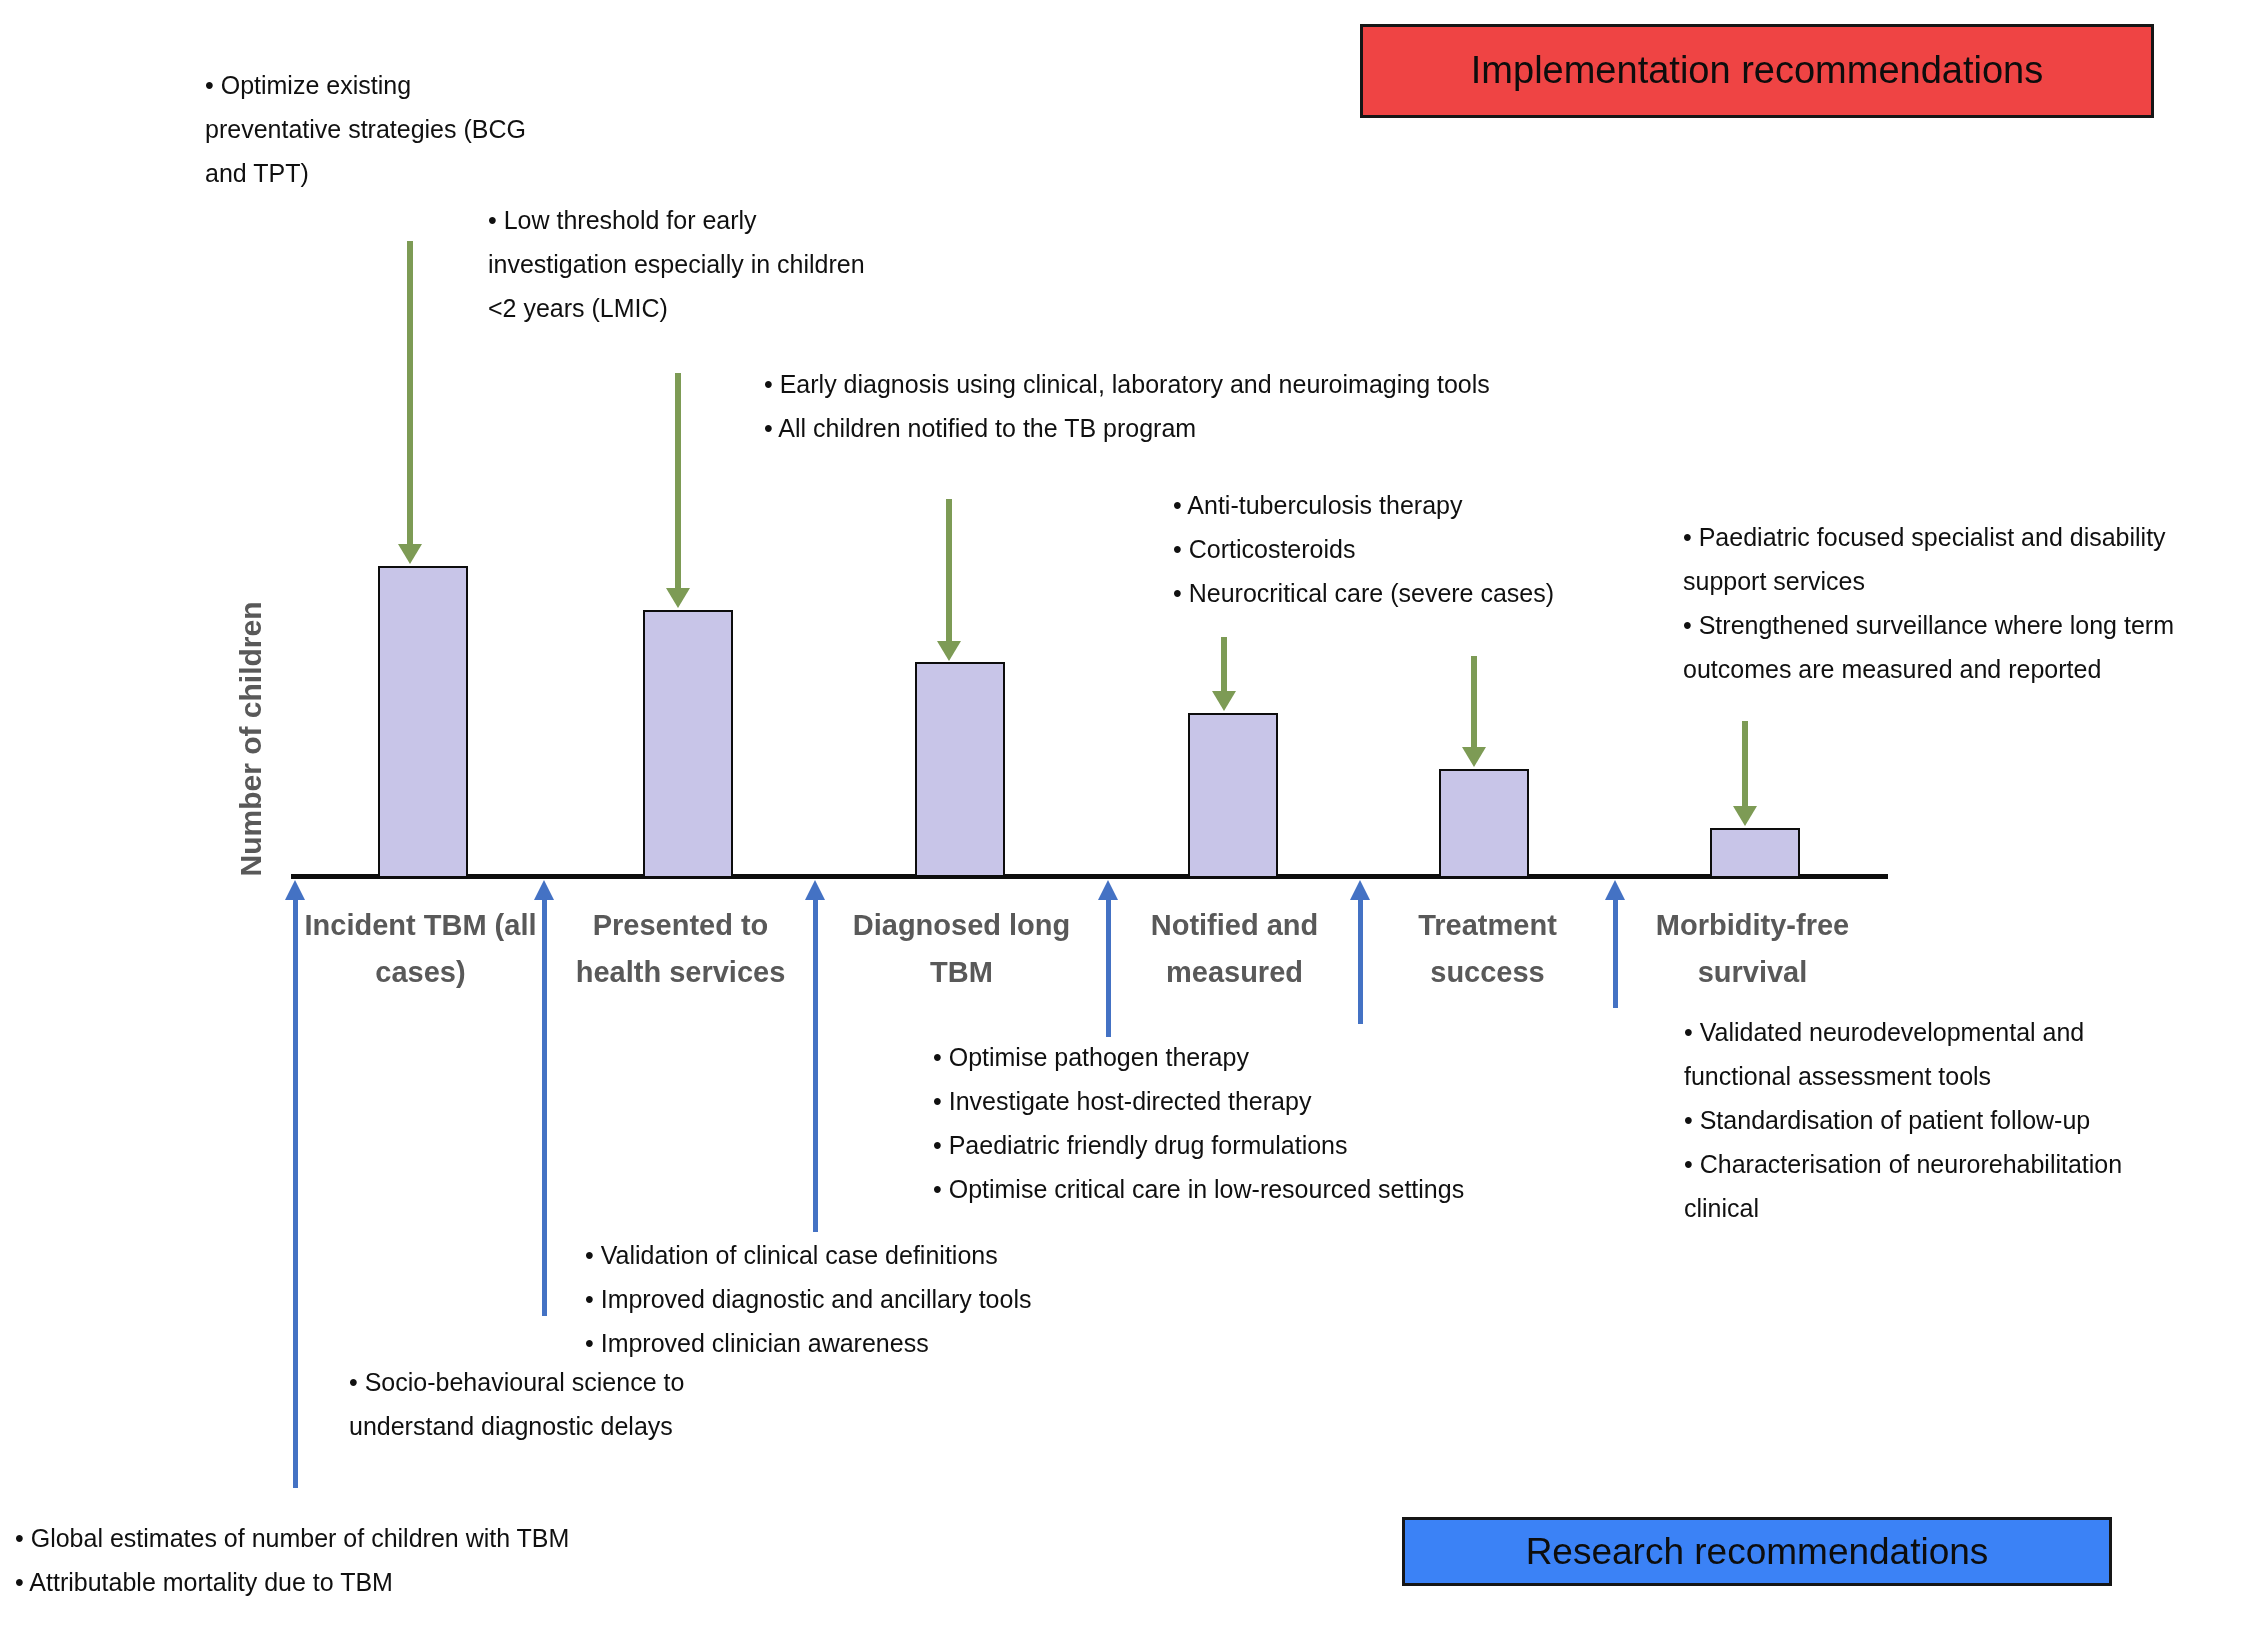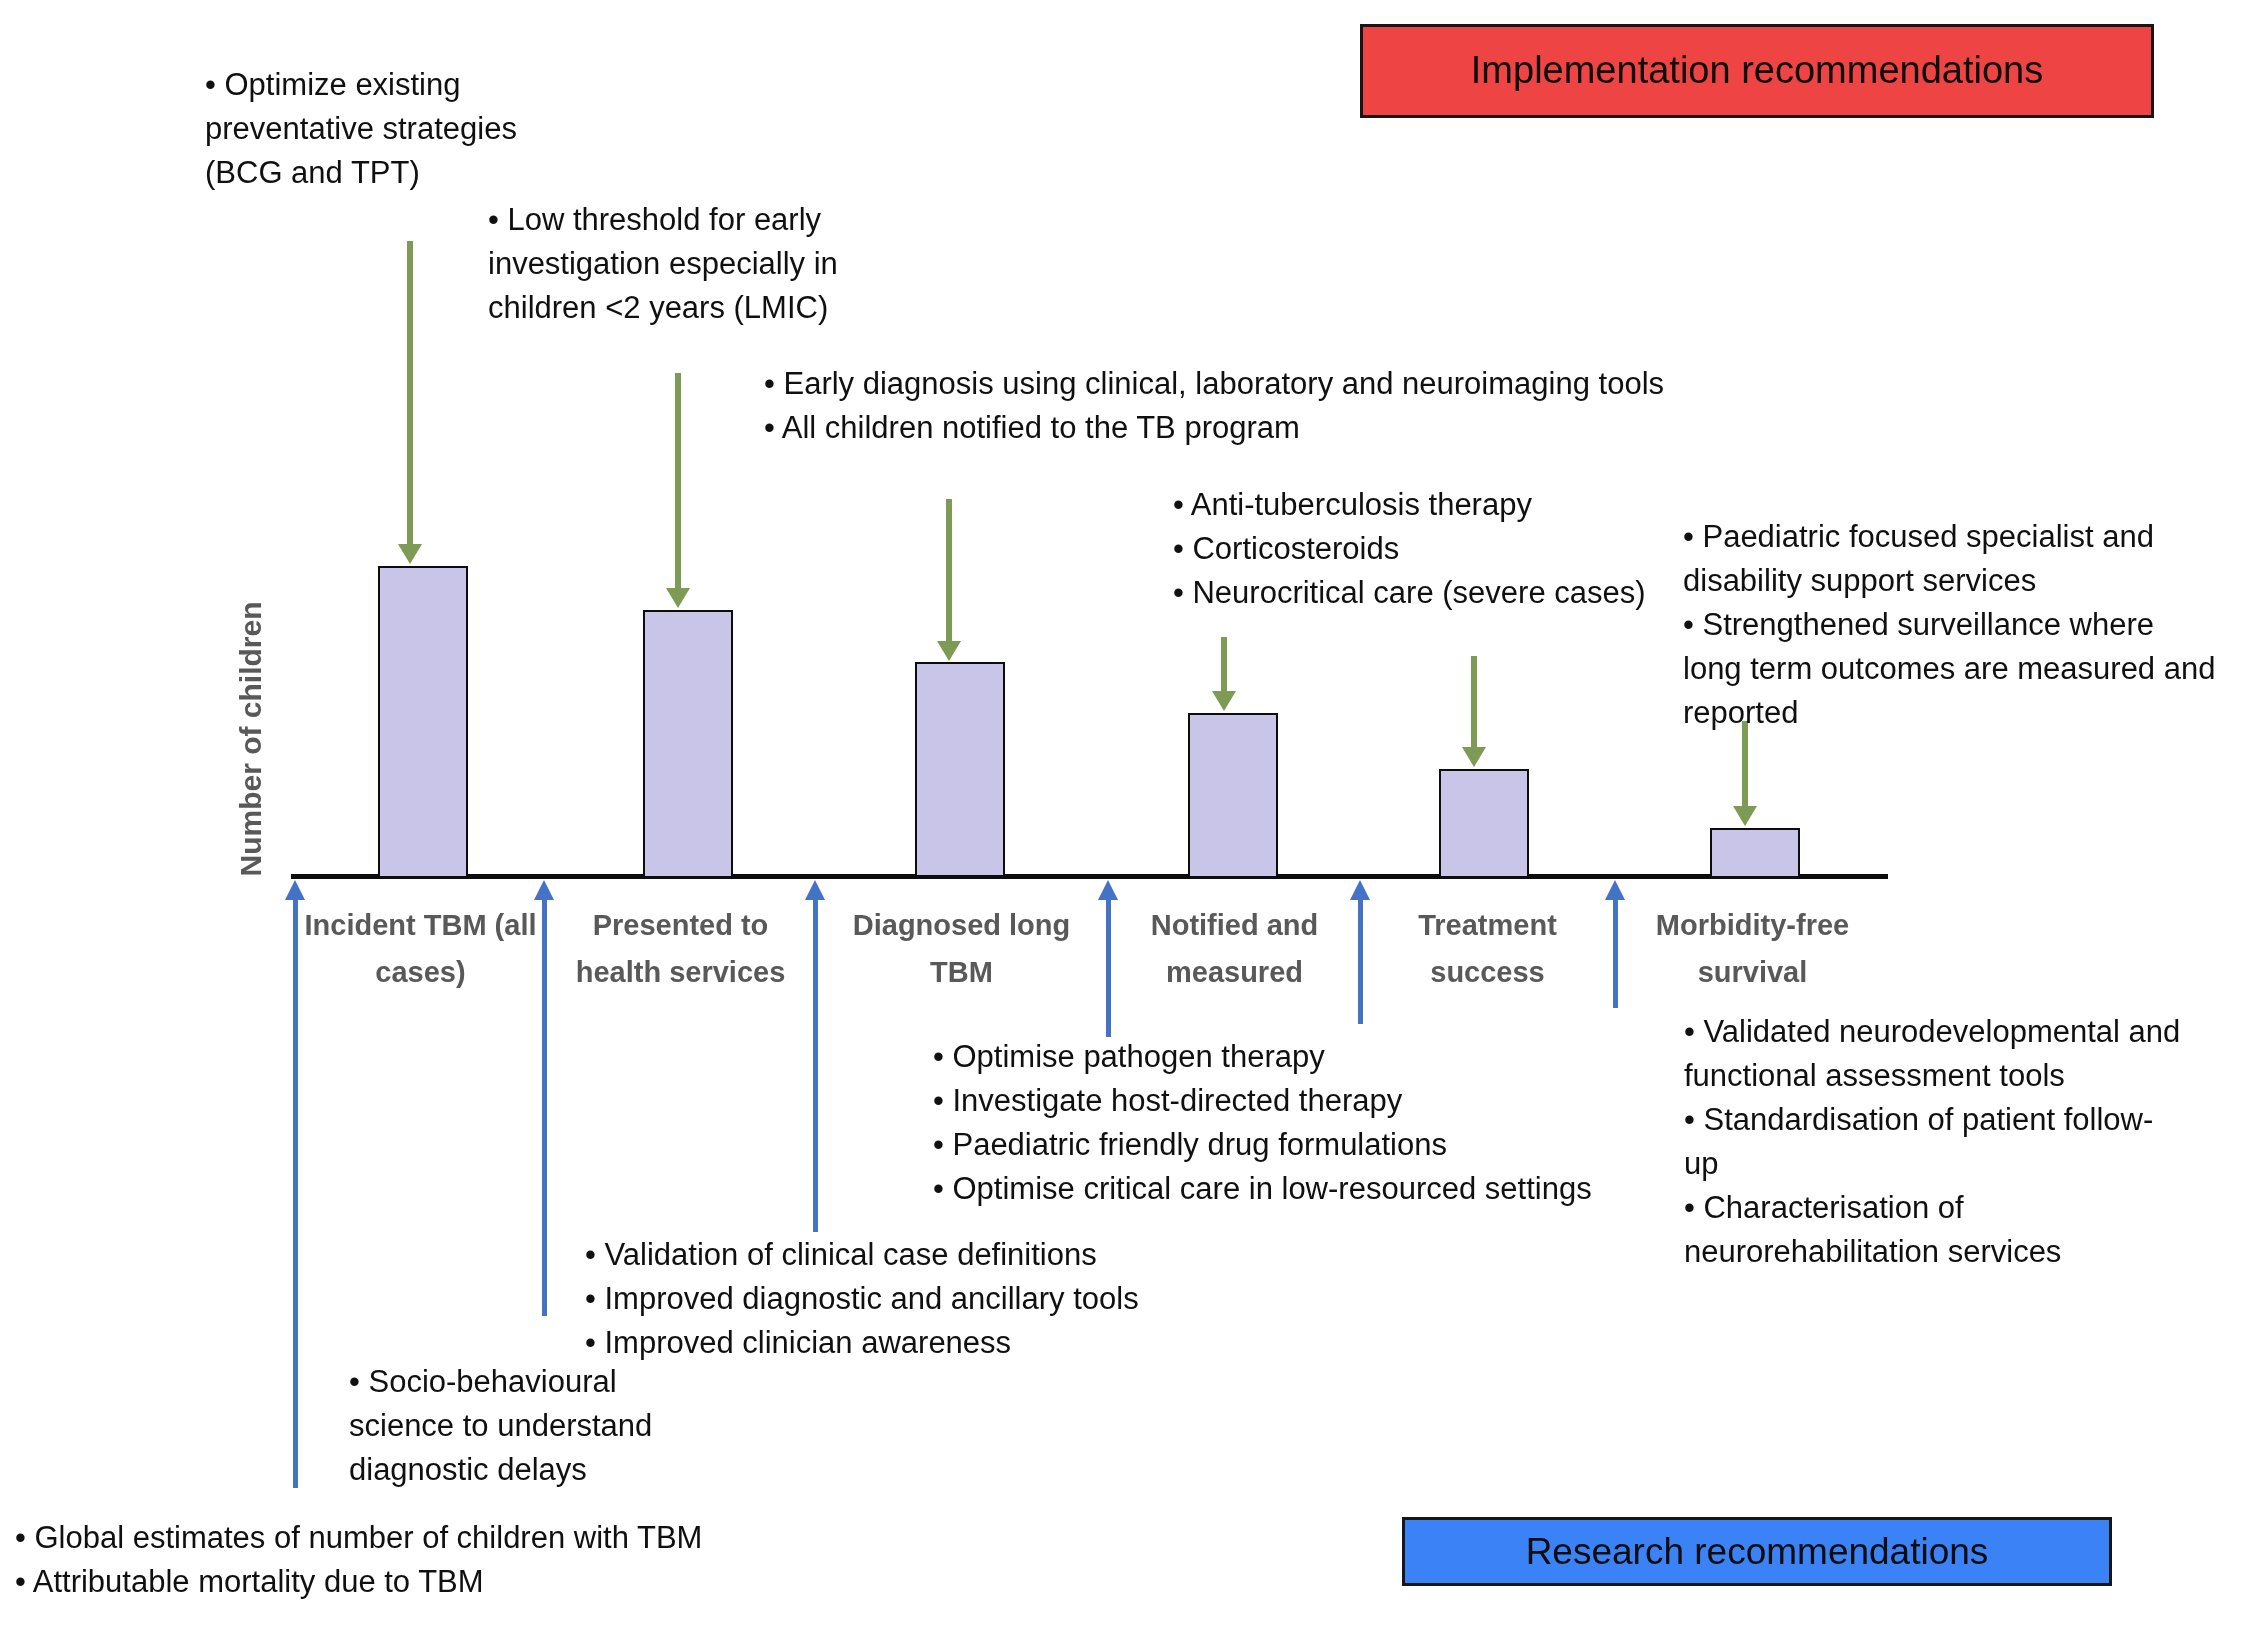--- a/index.html
+++ b/index.html
@@ -1,18 +1,18 @@
 <!DOCTYPE html>
 <html style="font-size:8.5px"><head>
 <meta charset="utf-8">
 <style>
   html,body{margin:0;padding:0;background:#ffffff;}
   #canvas{position:relative;width:2261px;height:1629px;background:#ffffff;overflow:hidden;
           font-family:"Liberation Sans",sans-serif;color:#101010;}
-  .note{position:absolute;font-size:31px;line-height:44px;color:#101010;}
+  .note{position:absolute;font-size:25px;line-height:44px;color:#101010;}
   .note .bl{white-space:normal;}
   .titlebox{position:absolute;display:flex;align-items:center;justify-content:center;
             border:3.7px solid #161616;box-sizing:border-box;font-size:38px;color:#0d0d0d;}
   #impl-box{left:1360px;top:23.5px;width:794px;height:94px;background:#ef4444;}
   #res-box{left:1402px;top:1517px;width:710px;height:69px;background:#3b82f6;font-size:37px;}
   .axis-line{position:absolute;left:291px;top:874px;width:1597px;height:4.8px;background:#0d0d0d;}
   .ylab{position:absolute;left:-60px;top:723px;width:619px;height:32px;
         transform:rotate(-90deg);transform-origin:center;text-align:center;
         font-size:30px;font-weight:bold;color:#595959;}
   .bar{position:absolute;width:90px;background:#C8C5E8;border:2.7px solid #0d0d0d;box-sizing:border-box;}
@@ -127,21 +127,21 @@
 
   <div class="note" style="left:933px;top:1035px;width:773px;">
       <div class="bl">• Optimise pathogen therapy</div>
       <div class="bl">• Investigate host-directed therapy</div>
       <div class="bl">• Paediatric friendly drug formulations</div>
       <div class="bl">• Optimise critical care in low-resourced settings</div>
     </div>
   <div class="note" style="left:1684px;top:1010px;width:501px;">
       <div class="bl">• Validated neurodevelopmental and functional assessment tools</div>
       <div class="bl">• Standardisation of patient follow-up</div>
-      <div class="bl">• Characterisation of neurorehabilitation services</div>
+      <div class="bl">• Characterisation of neurorehabilitation clinical</div>
     </div>
   <div class="note" style="left:585px;top:1233px;width:693px;">
       <div class="bl">• Validation of clinical case definitions</div>
       <div class="bl">• Improved diagnostic and ancillary tools</div>
       <div class="bl">• Improved clinician awareness</div>
     </div>
   <div class="note" style="left:349px;top:1360px;width:341px;">
       <div class="bl">• Socio-behavioural science to understand diagnostic delays</div>
     </div>
   <div class="note" style="left:15px;top:1516px;width:800px;">

